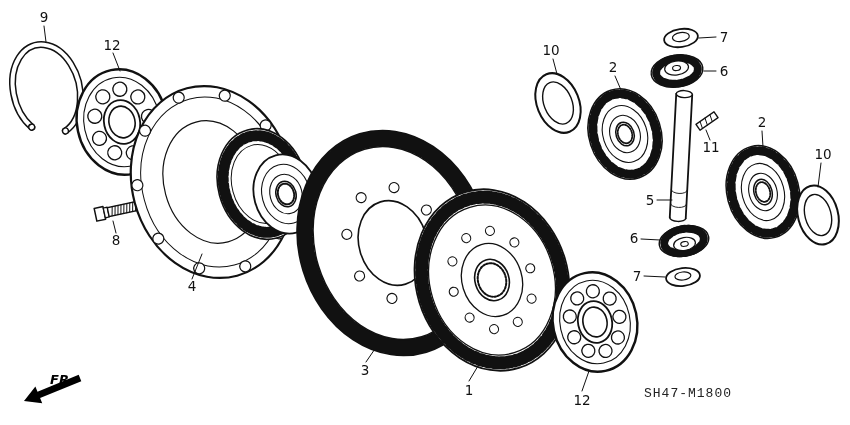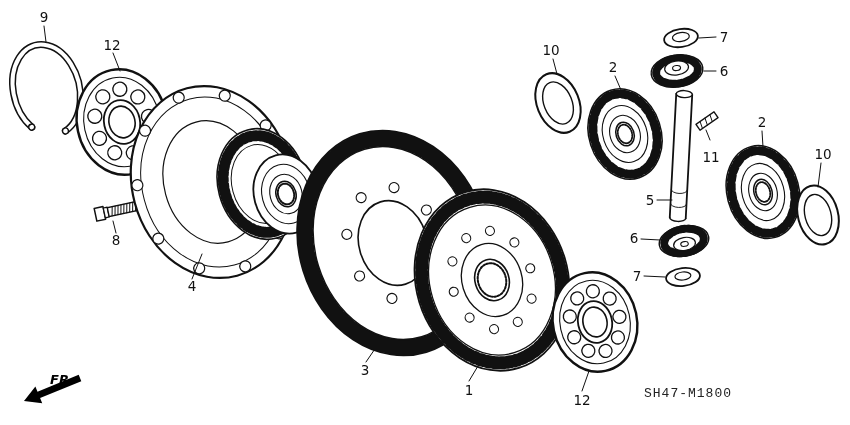--- a/index.html
+++ b/index.html
@@ -242,21 +242,21 @@
 
   <polygon fill="#000" points="24,401 35.4,386.6 37.5,391.7 78.7,374.8 81.3,381.2 40.1,398.1 42.2,403.2"></polygon>
 </svg>
 
   <div class="plabel" style="left:44px;top:17px">9</div>
   <div class="plabel" style="left:112px;top:45px">12</div>
   <div class="plabel" style="left:551px;top:50px">10</div>
   <div class="plabel" style="left:613px;top:67px">2</div>
   <div class="plabel" style="left:724px;top:37px">7</div>
   <div class="plabel" style="left:724px;top:71px">6</div>
-  <div class="plabel" style="left:711px;top:157px">11</div>
+  <div class="plabel" style="left:711px;top:147px">11</div>
   <div class="plabel" style="left:762px;top:122px">2</div>
   <div class="plabel" style="left:823px;top:154px">10</div>
   <div class="plabel" style="left:650px;top:200px">5</div>
   <div class="plabel" style="left:634px;top:238px">6</div>
   <div class="plabel" style="left:637px;top:276px">7</div>
   <div class="plabel" style="left:116px;top:240px">8</div>
   <div class="plabel" style="left:192px;top:286px">4</div>
   <div class="plabel" style="left:365px;top:370px">3</div>
   <div class="plabel" style="left:469px;top:390px">1</div>
   <div class="plabel" style="left:582px;top:400px">12</div>

